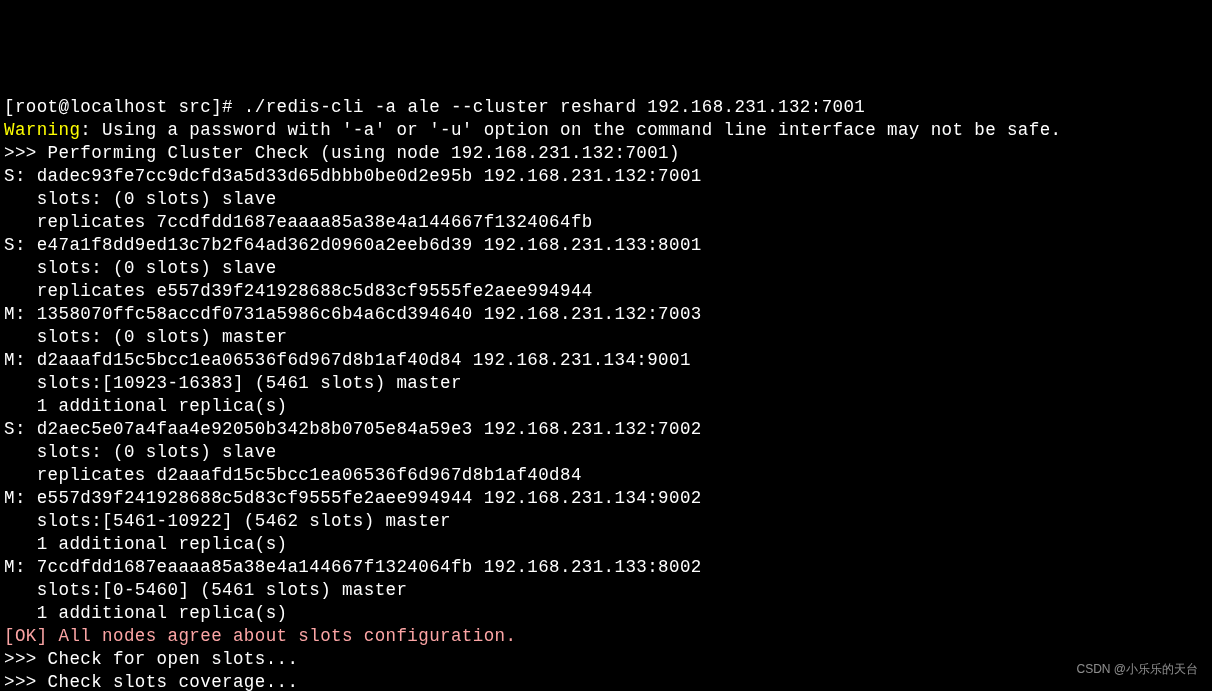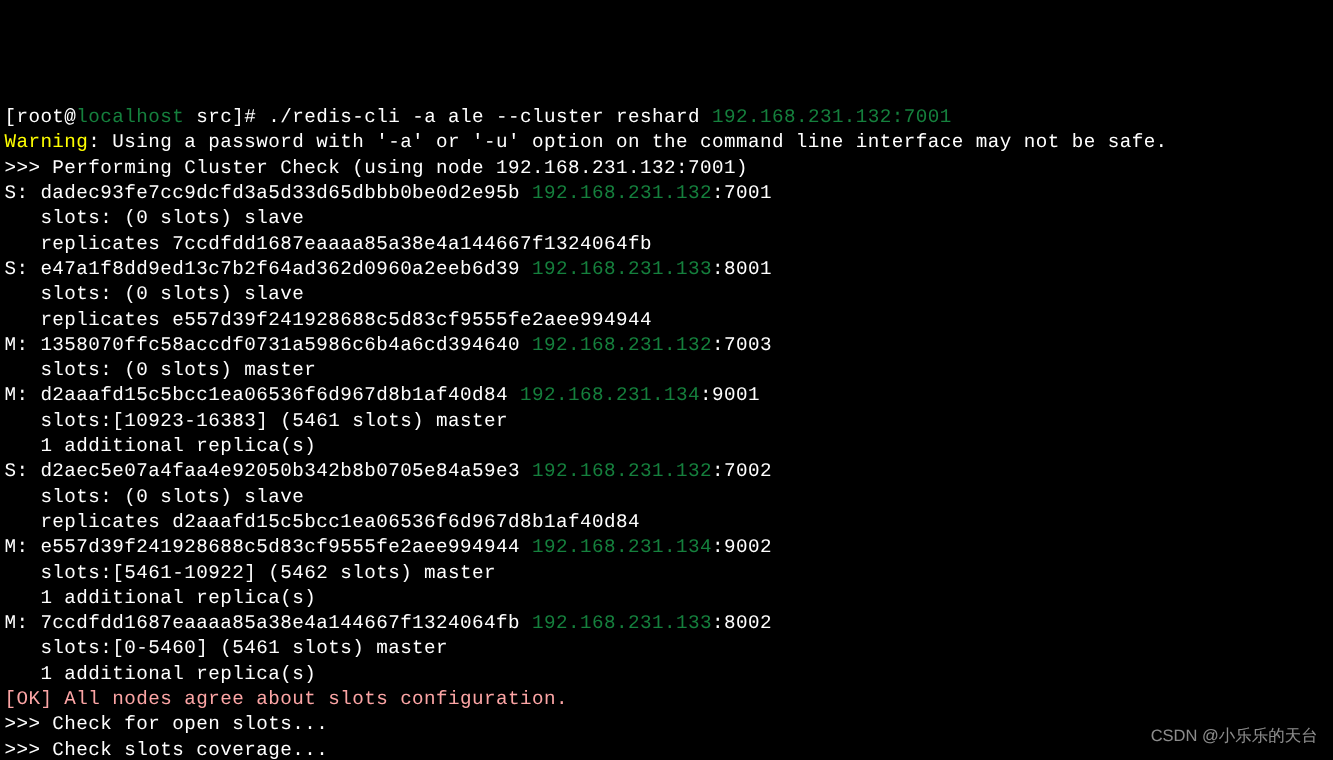--- a/index.html
+++ b/index.html
@@ -12,28 +12,28 @@
     width: 1212px;
     height: 691px;
     padding: 4px 4px;
     overflow: hidden;
     white-space: pre;
     letter-spacing: 0.4px;
     position: relative;
   }
   .line { white-space: pre; }
   .white { color: #ffffff; text-align: right; }
-  .magenta { color: #15803d; }
+  .magenta { color: #ffffff; }
   .green { color: #fca5a5; }
   .yellow { color: #ffff00; text-align: center; }
   .watermark {
     position: absolute;
     right: 14px;
     bottom: 10px;
-    font-size: 15px;
+    font-size: 12px;
     color: rgba(255,255,255,0.55);
     font-family: Arial, sans-serif;
     letter-spacing: 0;
   }
 </style>
 </head>
 <body>
 
 
 

